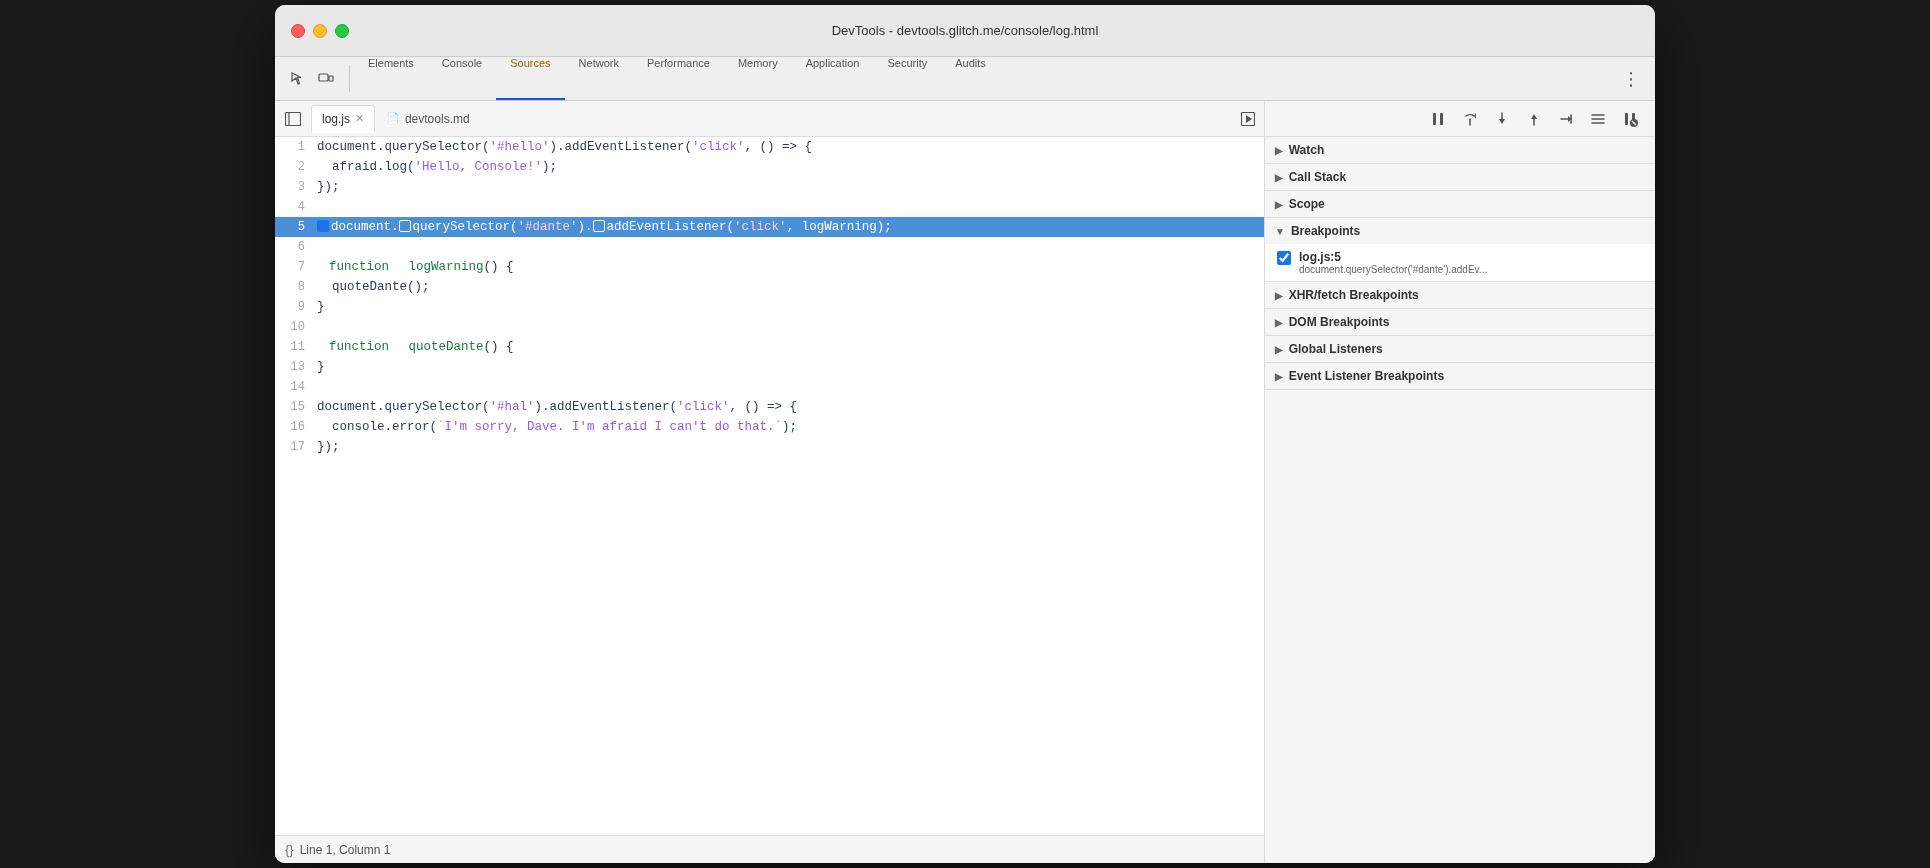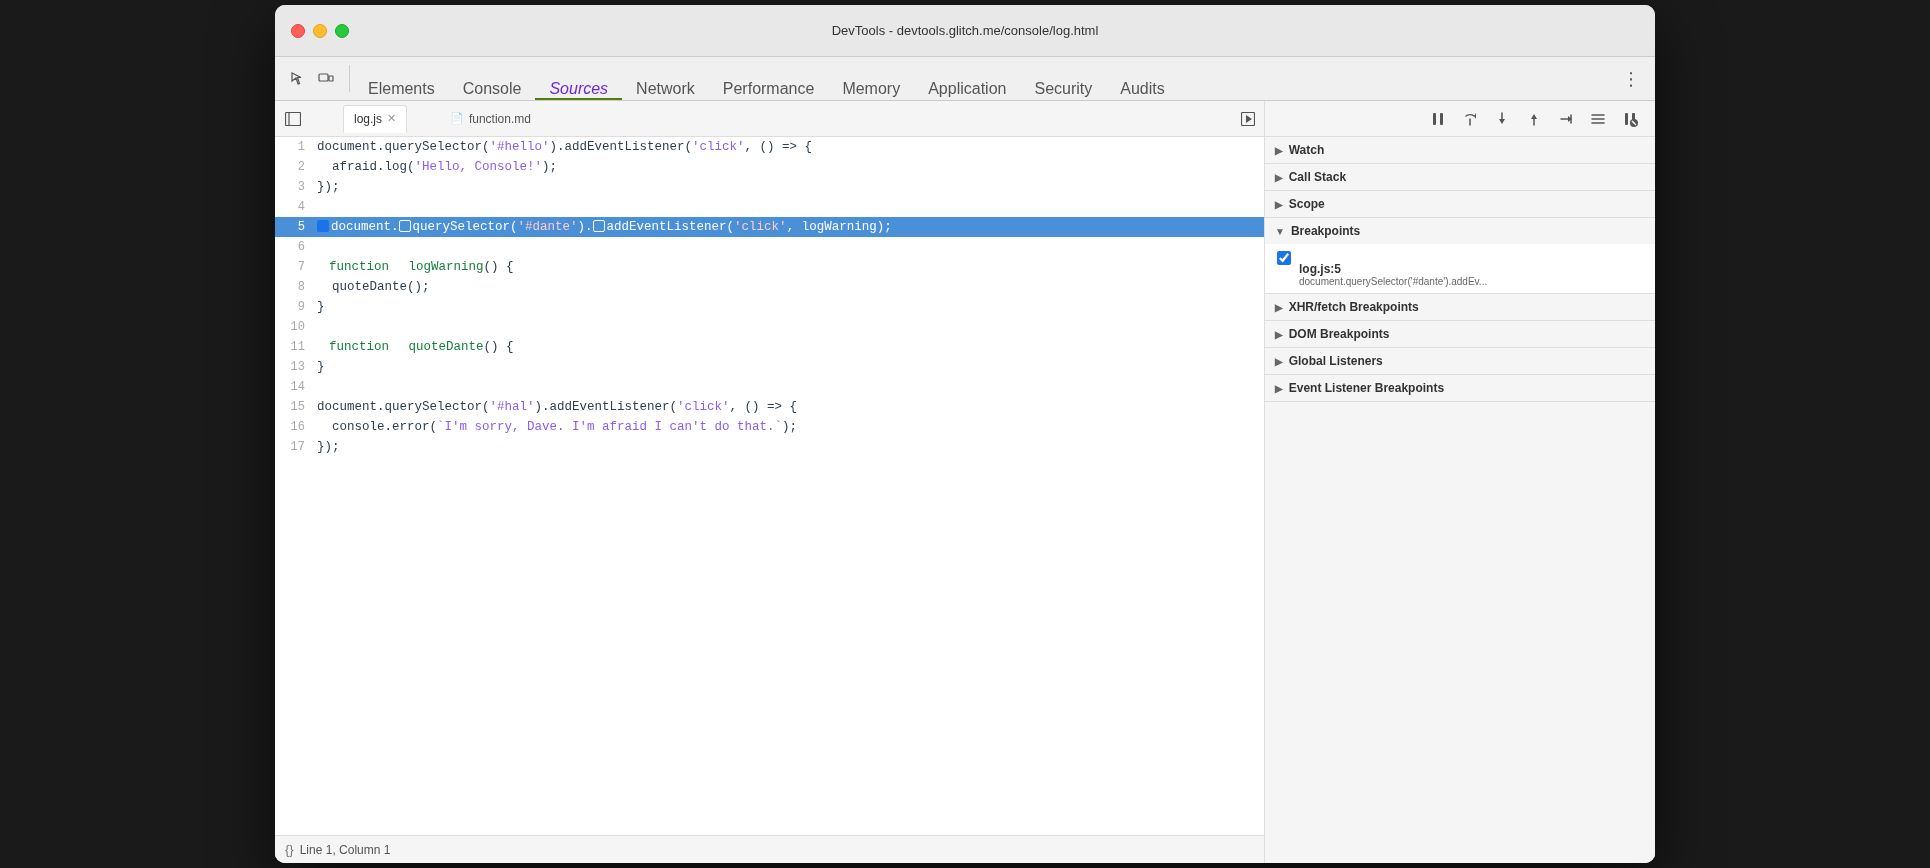--- a/index.html
+++ b/index.html
@@ -77,33 +77,32 @@
       cursor: pointer;
       border-radius: 3px;
     }
     .tab-separator {
       width: 1px;
       background: #ccc;
       margin: 8px 4px;
     }
     .nav-tab {
       display: flex;
-      align-items: flex-end;
+      align-items: flex-start;
       padding: 0 14px;
-      font-size: 16px;
+      font-size: 11px;
       color: #555;
       cursor: pointer;
       border-bottom: 2px solid transparent;
       white-space: nowrap;
       height: 100%;
     }
     .nav-tab.active {
-      color: #6d28d9;
-      border-bottom: 2px solid #4d7c0f;
-      font-style: italic;
+      color: #a16207;
+      border-bottom: 2px solid #1d4ed8;
     }
     .tab-bar-end {
       margin-left: auto;
       display: flex;
       align-items: center;
       padding-right: 8px;
     }
     .kebab-icon {
       width: 24px;
       height: 24px;
@@ -152,21 +151,20 @@
       display: flex;
       align-items: center;
       padding: 0 10px;
       height: 28px;
       font-size: 12px;
       color: #555;
       cursor: pointer;
       border: 1px solid transparent;
       border-radius: 3px 3px 0 0;
       gap: 5px;
-      margin-left: 32px;
     }
     .file-tab.active {
       background: #fff;
       border-color: #ddd;
       border-bottom-color: #fff;
       color: #333;
     }
     .file-tab-close {
       font-size: 11px;
       color: #999;
@@ -322,21 +320,20 @@
     }
     .breakpoint-checkbox {
       width: 14px;
       height: 14px;
       margin-top: 1px;
       accent-color: #1a73e8;
       flex-shrink: 0;
     }
     .breakpoint-info {
       flex: 1;
-      margin-top: 12px;
     }
     .breakpoint-location {
       font-weight: 600;
       color: #333;
     }
     .breakpoint-code {
       color: #666;
       font-size: 10px;
       word-break: break-all;
     }
@@ -414,21 +411,21 @@
             <rect x="0.5" y="0.5" width="15" height="13" rx="1" stroke="#555" stroke-width="1.2" fill="none"></rect>
             <line x1="4" y1="0.5" x2="4" y2="13.5" stroke="#555" stroke-width="1.2"></line>
           </svg>
         </div>
         <div class="file-tab active">
           <span>log.js</span>
           <span class="file-tab-close">✕</span>
         </div>
         <div class="file-tab">
           <span class="file-tab-icon">📄</span>
-          <span>function.md</span>
+          <span>devtools.md</span>
         </div>
         <div class="file-tabs-end">
           <div class="file-tab-btn">
             <svg width="14" height="14" viewBox="0 0 14 14" fill="none">
               <rect x="0.5" y="0.5" width="13" height="13" rx="1" stroke="#555" stroke-width="1.2" fill="none"></rect>
               <polygon points="5,3 11,7 5,11" fill="#555"></polygon>
             </svg>
           </div>
         </div>
       </div>

